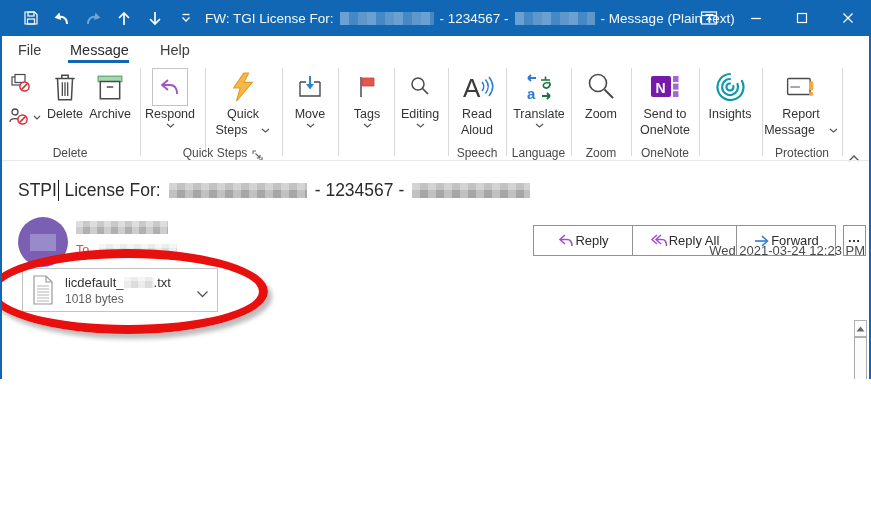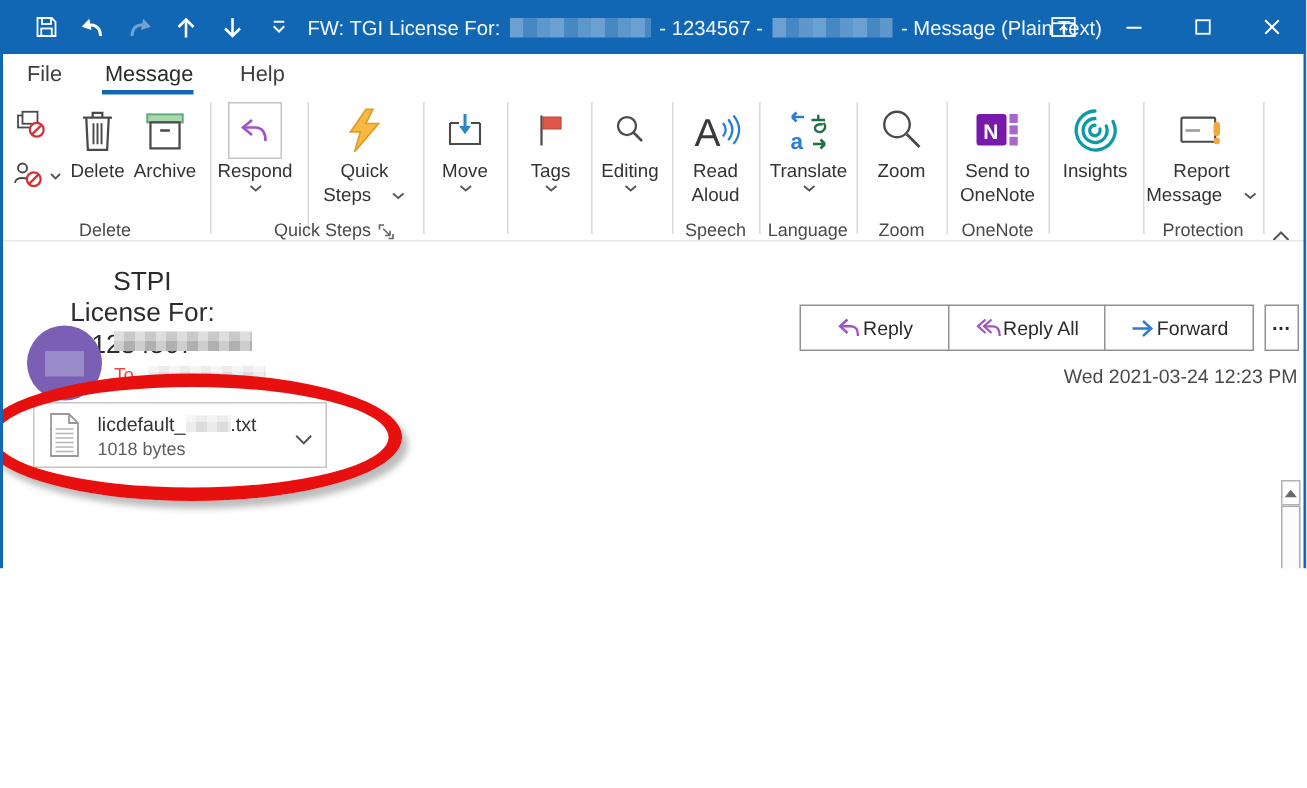--- a/index.html
+++ b/index.html
@@ -30,23 +30,23 @@
   
   .vsep { position:absolute; top:68px; height:88px; width:1px; background:#dadada; }
   .rbtn { position:absolute; top:68px; display:flex; flex-direction:column; align-items:center; gap:1px; color:#333; font-size:12.5px; line-height:15px; text-align:center; }
   .ricon { height:38px; display:flex; align-items:center; justify-content:center; }
   .rline { display:flex; align-items:center; gap:14px; }
   .glbl { position:absolute; top:146px; font-size:12px; color:#4a4a4a; text-align:center; white-space:nowrap; }
   .chev { display:block; }
   #ribbon-bottom { position:absolute; left:0; top:160px; width:871px; height:1px; background:#e8e8e8; }
 
   
-  #subject { position:absolute; left:18px; top:177px; height:26px; display:flex; align-items:center; font-size:17.5px; color:#2b2b2b; white-space:nowrap;flex-direction:column; }
+  #subject { position:absolute; left:18px; top:177px; height:26px; display:flex; align-items:center; font-size:17.5px; color:#2b2b2b; white-space:nowrap; }
   #caret { width:1.5px; height:21px; background:#1a1a1a; margin:0 5px 0 1px; }
-  .actbtn { position:absolute; top:203px; height:31px; background:#fff; border:1px solid #929292; display:flex; align-items:center; justify-content:center; font-size:13px; color:#2b2b2b; }
+  .actbtn { position:absolute; top:225px; height:31px; background:#fff; border:1px solid #929292; display:flex; align-items:center; justify-content:center; font-size:13px; color:#2b2b2b; }
   #date { position:absolute; top:243px; right:6px; font-size:13px; color:#4a4a4a; }
 
   
   #attach { position:absolute; left:22px; top:268px; width:196px; height:44px; border:1px solid #c3c3c3; background:#fff; display:flex; align-items:center; }
   #attach .texts { margin-left:10px; }
   #attach .fname { font-size:13px; color:#333; display:flex; align-items:center; white-space:nowrap; }
   #attach .fsize { font-size:12px; color:#5f5f5f; margin-top:2px; }
 
   
   #annot { position:absolute; left:-12px; top:249px; width:280px; height:85px; border:9px solid #e8100f; border-radius:50%; box-shadow:4px 5px 4px rgba(90,90,90,.40); }

